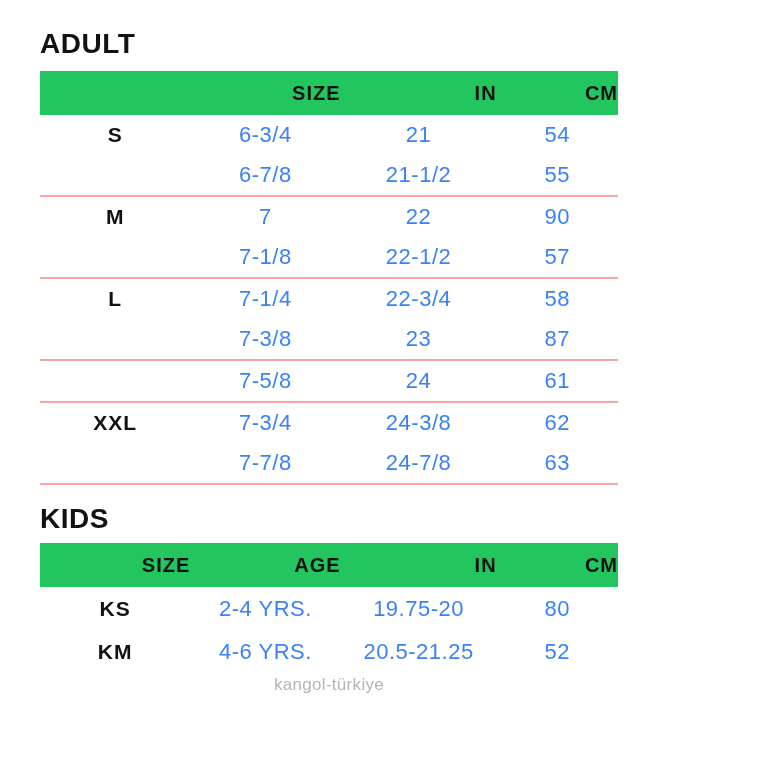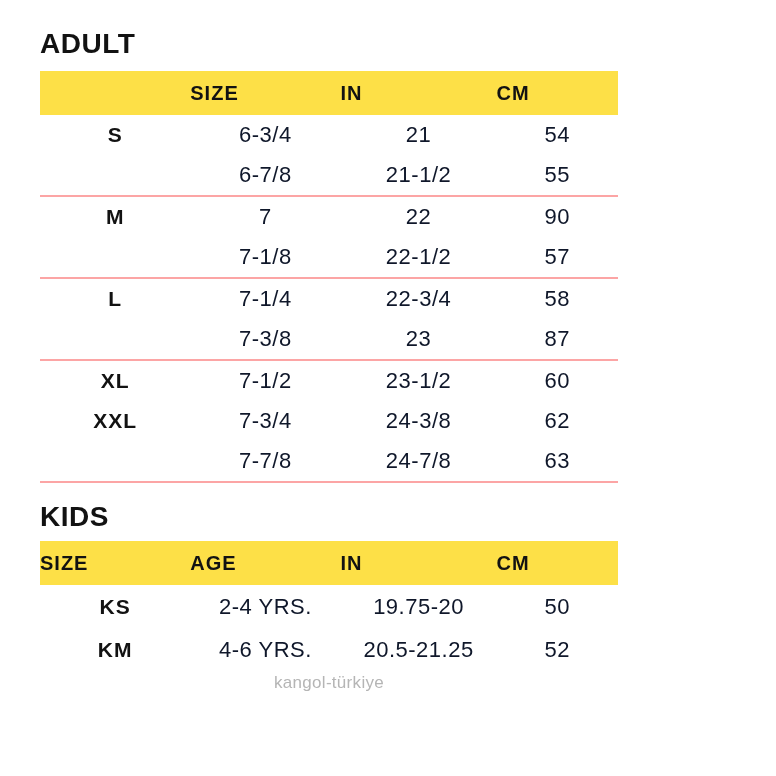--- a/index.html
+++ b/index.html
@@ -33,35 +33,35 @@
     width: 100%;
     border-collapse: collapse;
     table-layout: fixed;
   }
   col.c1 { width: 26%; }
   col.c2 { width: 26%; }
   col.c3 { width: 27%; }
   col.c4 { width: 21%; }
 
   thead th {
-    background: #fde047;
+    background: #22c55e;
     height: 44px;
     font-size: 20px;
     font-weight: 800;
     color: #121212;
     letter-spacing: 1px;
-    text-align: left;
+    text-align: right;
     vertical-align: middle;
     padding: 0;
   }
   tbody td {
     height: 40px;
     font-size: 22px;
     font-weight: 400;
-    color: #0f172a;
+    color: #3b82f6;
     letter-spacing: 0.5px;
     text-align: center;
     vertical-align: middle;
     padding: 0;
   }
   td.size-label {
     font-size: 21px;
     font-weight: 800;
     color: #121212;
     letter-spacing: 1px;
@@ -131,25 +131,25 @@
         <td>7-1/4</td>
         <td>22-3/4</td>
         <td>58</td>
       </tr>
       <tr class="group-end">
         <td></td>
         <td>7-3/8</td>
         <td>23</td>
         <td>87</td>
       </tr>
-      <tr>
-        <td class="size-label">XL</td>
-        <td>7-1/2</td>
-        <td>23-1/2</td>
-        <td>60</td>
+      <tr class="group-end">
+        <td></td>
+        <td>7-5/8</td>
+        <td>24</td>
+        <td>61</td>
       </tr>
       <tr>
         <td class="size-label">XXL</td>
         <td>7-3/4</td>
         <td>24-3/8</td>
         <td>62</td>
       </tr>
       <tr class="group-end">
         <td></td>
         <td>7-7/8</td>
@@ -174,21 +174,21 @@
         <th>AGE</th>
         <th>IN</th>
         <th>CM</th>
       </tr>
     </thead>
     <tbody>
       <tr>
         <td class="size-label">KS</td>
         <td>2-4 YRS.</td>
         <td>19.75-20</td>
-        <td>50</td>
+        <td>80</td>
       </tr>
       <tr>
         <td class="size-label">KM</td>
         <td>4-6 YRS.</td>
         <td>20.5-21.25</td>
         <td>52</td>
       </tr>
     </tbody>
   </table>
 

